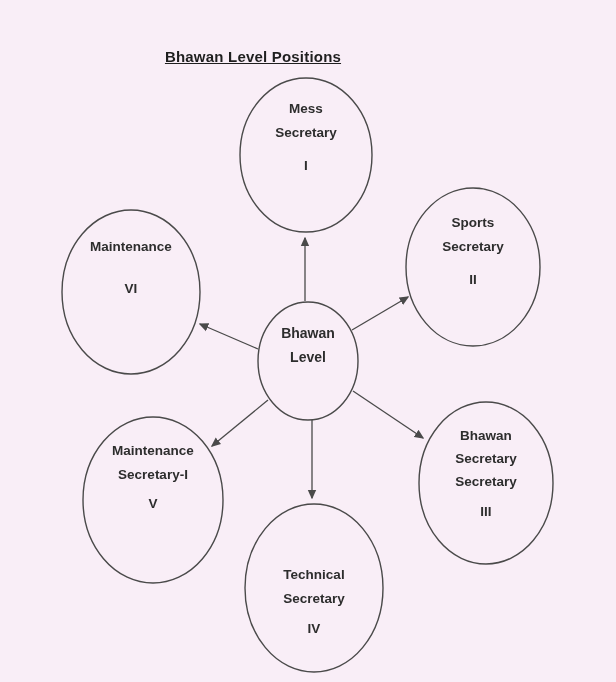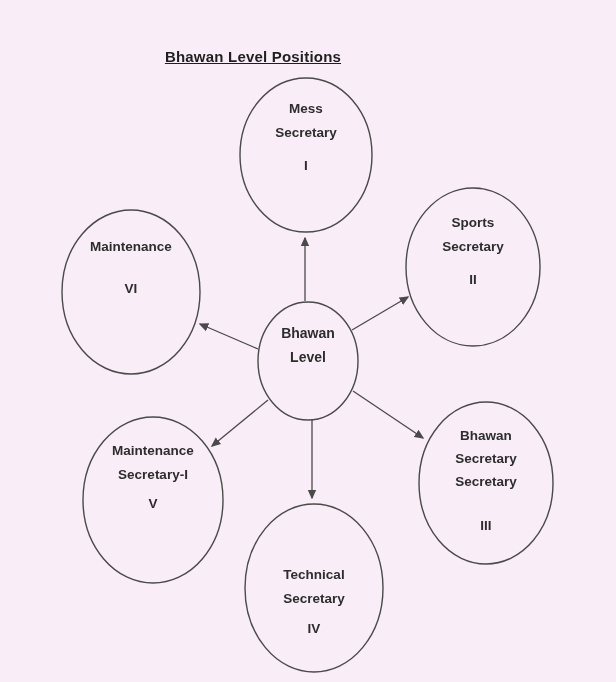--- a/index.html
+++ b/index.html
@@ -103,21 +103,21 @@
   <div class="node-label" style="left:83px;top:439px;width:140px;">
     <span>Maintenance</span>
     <span>Secretary-I</span>
     <span class="numeral" style="margin-top:5px;">V</span>
   </div>
 
   <div class="node-label tight" style="left:419px;top:424px;width:134px;">
     <span>Bhawan</span>
     <span>Secretary</span>
     <span>Secretary</span>
-    <span class="numeral" style="margin-top:21px;">III</span>
+    <span class="numeral" style="margin-top:7px;">III</span>
   </div>
 
   <div class="node-label" style="left:245px;top:527px;width:138px;margin-top:36px;">
     <span>Technical</span>
     <span>Secretary</span>
     <span class="numeral" style="margin-top:6px;">IV</span>
   </div>
 
 </div>
 

